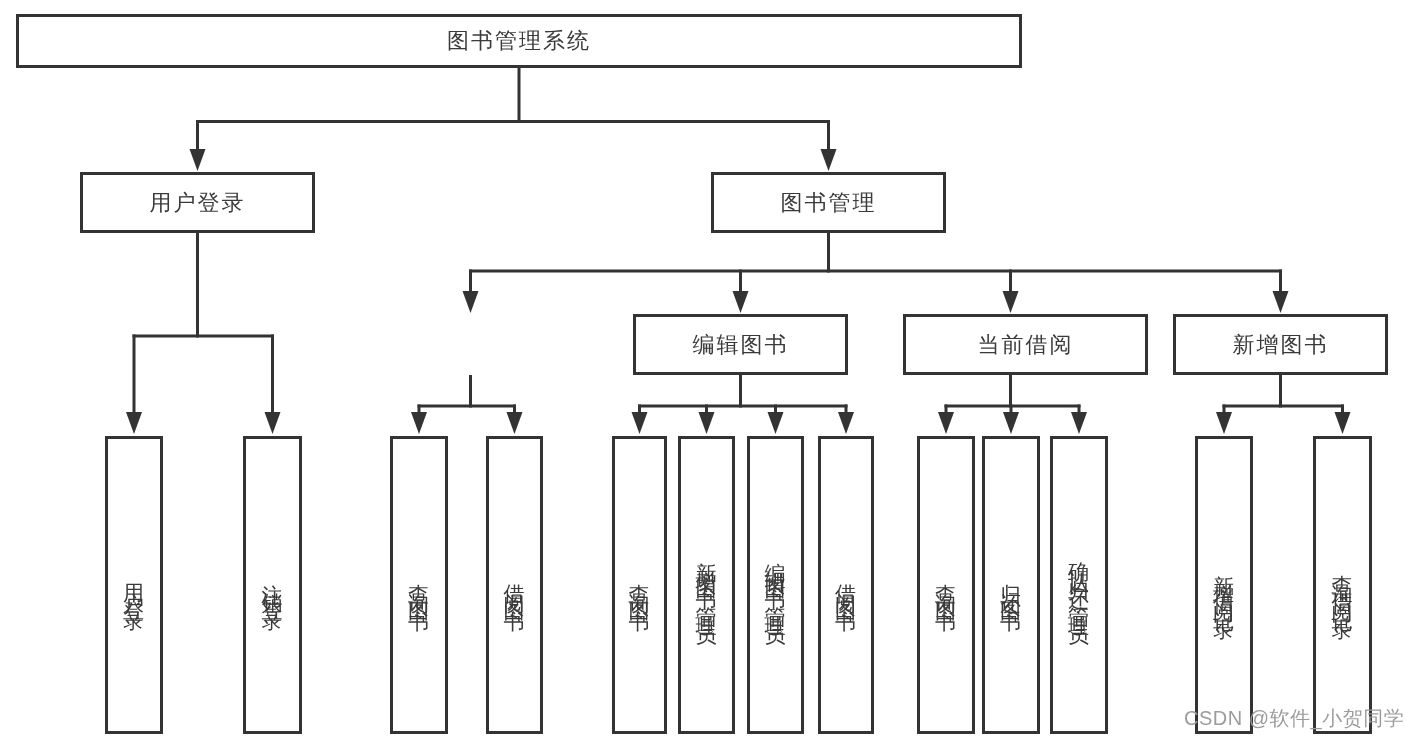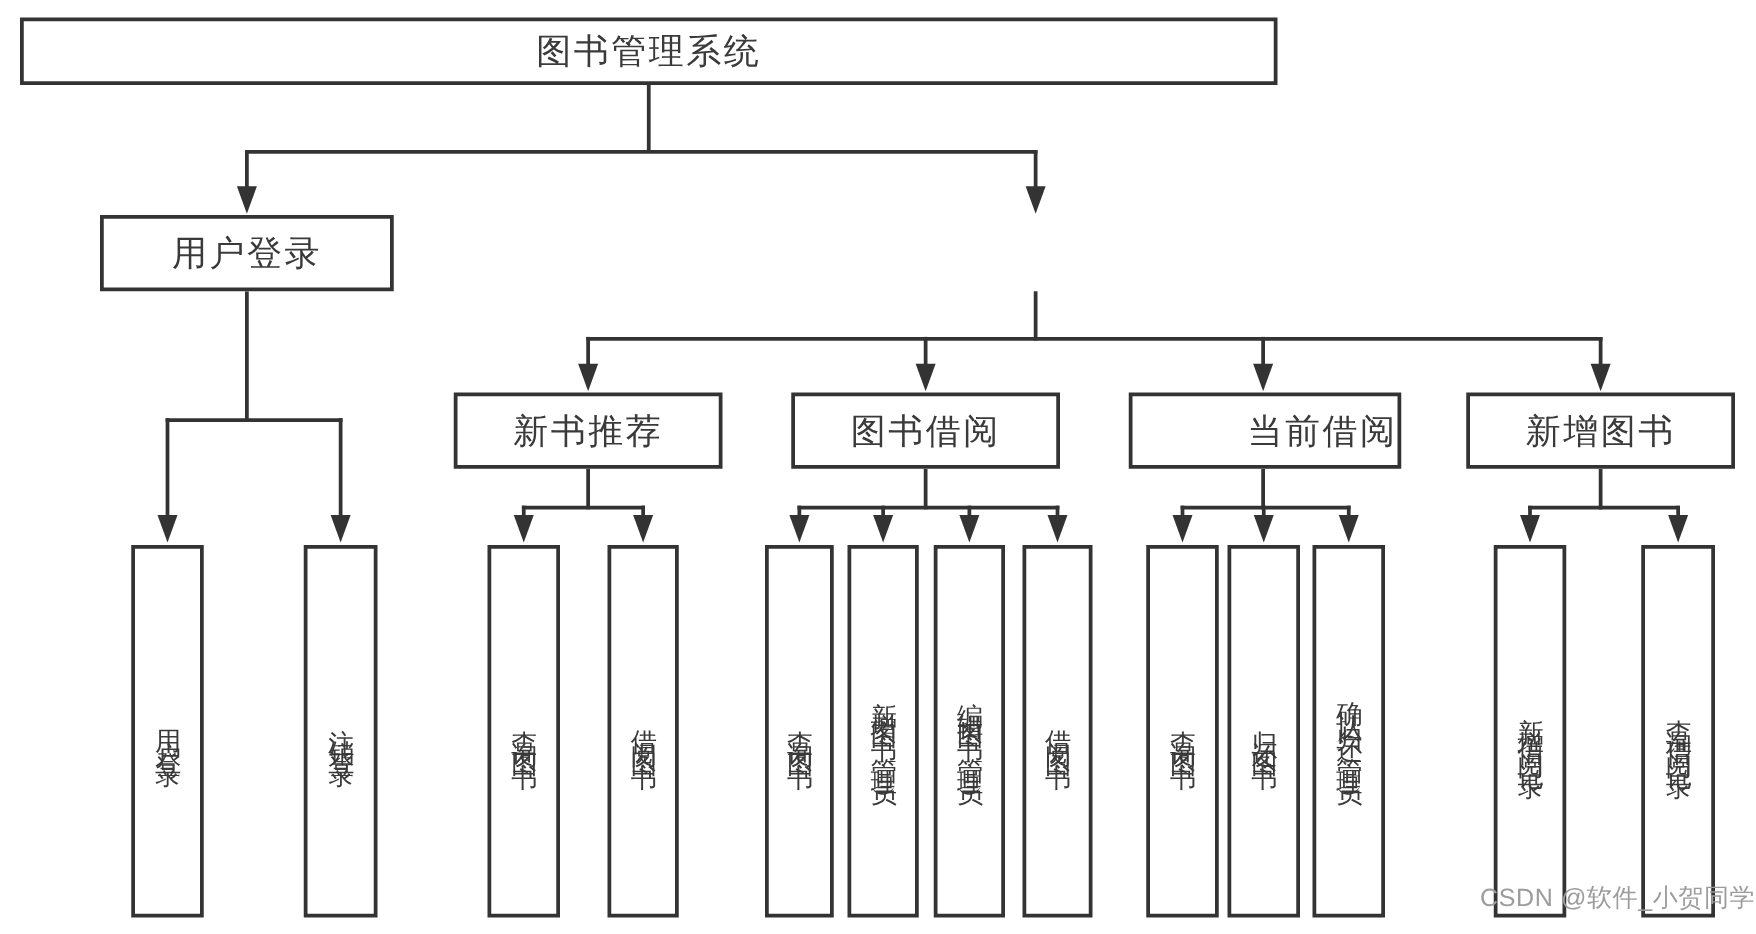--- a/index.html
+++ b/index.html
@@ -8,21 +8,21 @@
     font-family:"Liberation Sans","DejaVu Sans",sans-serif;color:#3a3a3a;
   }
   .wires{position:absolute;left:0;top:0;width:1405px;height:747px;pointer-events:none;}
   .wires line{stroke:#333333;stroke-width:3;}
   .wires polygon{fill:#333333;stroke:none;}
   .box{
     position:absolute;background:#ffffff;border:3px solid #333333;box-sizing:border-box;
     display:flex;align-items:center;justify-content:center;
   }
   .box .lbl{
-    font-size:28px;letter-spacing:2px;color:#3a3a3a;white-space:nowrap;line-height:1;
+    font-size:22px;letter-spacing:2px;color:#3a3a3a;white-space:nowrap;line-height:1;
   }
   .vbox .lbl{
     writing-mode:vertical-rl;font-size:21px;letter-spacing:9px;line-height:1;white-space:nowrap;
   }
   .watermark{
     position:absolute;left:1184px;top:705px;z-index:5;
     font-size:20px;color:#9c9c9c;white-space:nowrap;letter-spacing:0.5px;
   }
 </style>
 </head>
@@ -92,28 +92,28 @@
     <polygon points="1334.5,412 1350.5,412 1342.5,434"></polygon>
   </svg>
 
   <div class="box" style="left:16px;top:14px;width:1006px;height:54px;">
     <span class="lbl">图书管理系统</span>
   </div>
 
   <div class="box" style="left:80px;top:172px;width:235px;height:61px;">
     <span class="lbl">用户登录</span>
   </div>
+  <div class="box" style="left:711px;top:172px;width:235px;height:61px;">
+    <span class="lbl">图书管理</span>
+  </div>
 
-  <div class="box" style="left:363px;top:314px;width:215px;height:61px;">
-    <span class="lbl">新书推荐</span>
+  <div class="box" style="left:633px;top:314px;width:215px;height:61px;">
+    <span class="lbl">编辑图书</span>
   </div>
-  <div class="box" style="left:633px;top:314px;width:215px;height:61px;">
-    <span class="lbl">图书借阅</span>
-  </div>
-  <div class="box" style="left:903px;top:314px;width:218px;height:61px;justify-content:flex-end;">
+  <div class="box" style="left:903px;top:314px;width:245px;height:61px;">
     <span class="lbl">当前借阅</span>
   </div>
   <div class="box" style="left:1173px;top:314px;width:215px;height:61px;">
     <span class="lbl">新增图书</span>
   </div>
 
   <div class="box vbox" style="left:105px;top:436px;width:58px;height:298px;">
     <span class="lbl">用户登录</span>
   </div>
   <div class="box vbox" style="left:243px;top:436px;width:59px;height:298px;">

